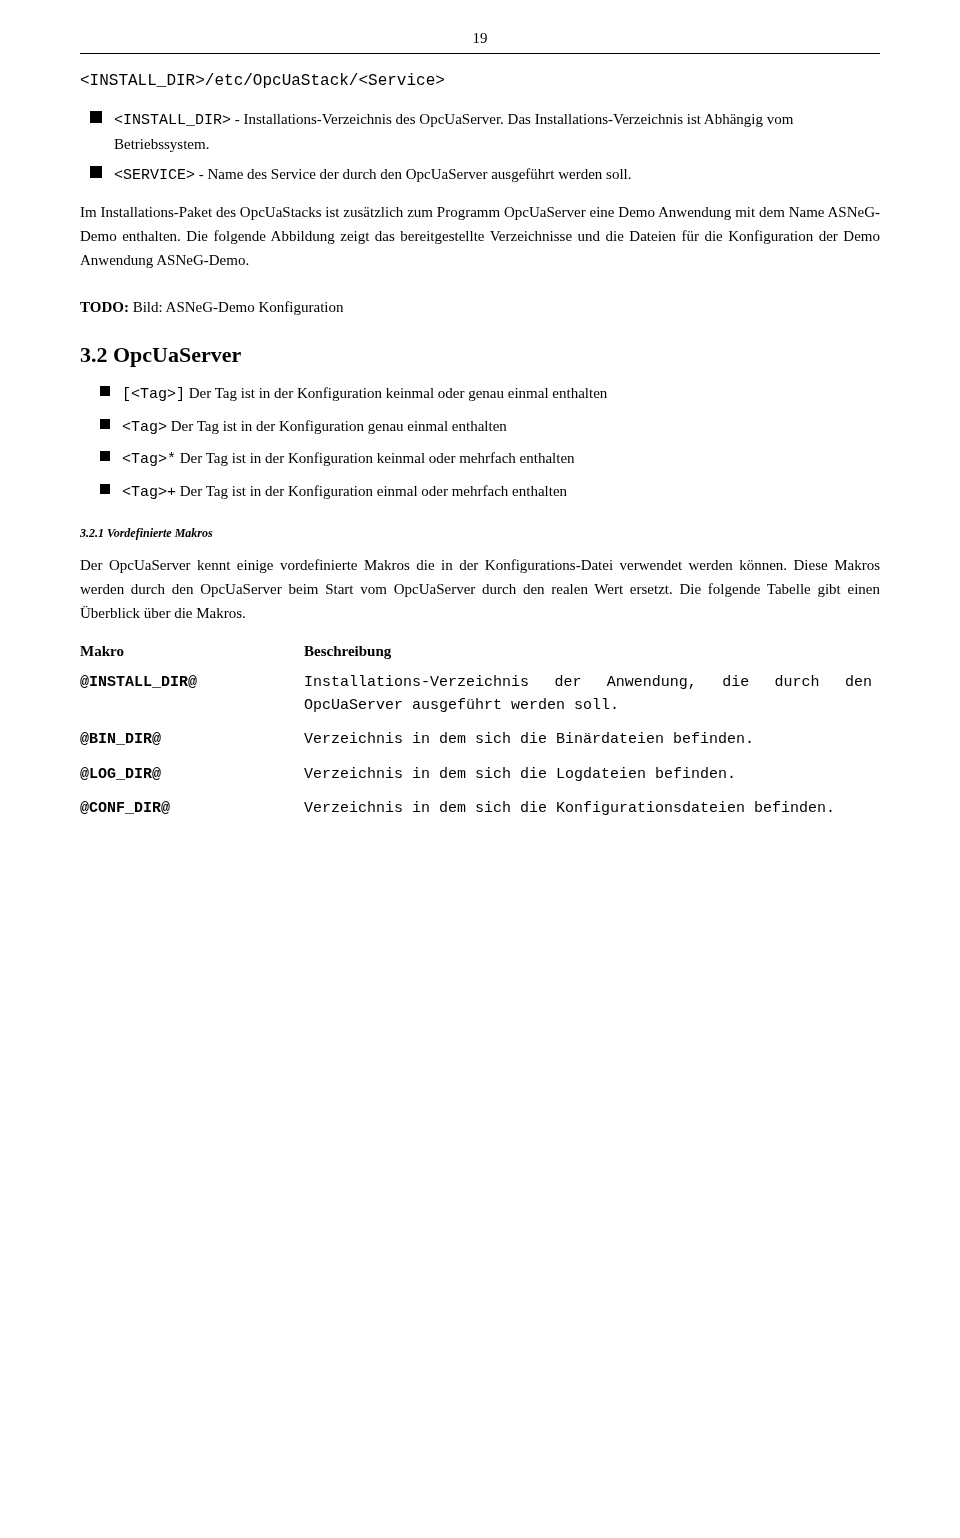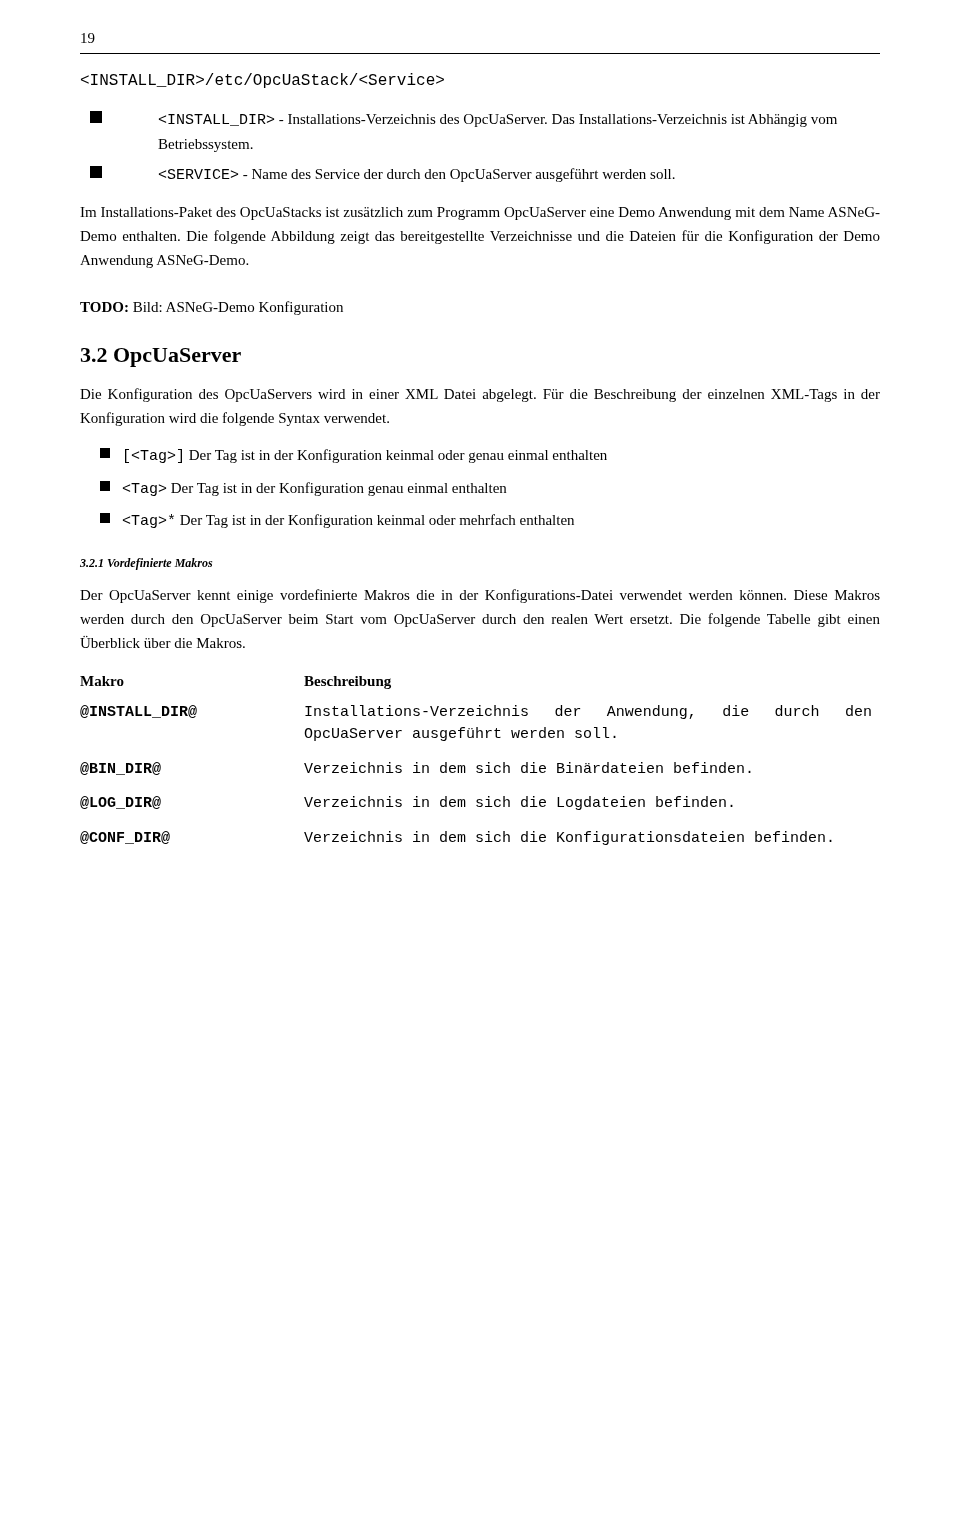--- a/index.html
+++ b/index.html
@@ -15,20 +15,21 @@
       width: 960px;
       min-height: 1538px;
     }
     .page-container {
       width: 960px;
       min-height: 1538px;
       padding: 30px 80px 40px 80px;
       position: relative;
     }
     .page-number {
+      text-align: center;
       font-size: 15px;
       margin-bottom: 10px;
       padding-bottom: 6px;
       border-bottom: 1px solid #000;
     }
     .header-code {
       font-family: "Courier New", Courier, monospace;
       font-size: 16px;
       margin-top: 18px;
       margin-bottom: 18px;
@@ -36,21 +37,20 @@
     .bullet-list {
       list-style: none;
       margin: 0 0 12px 0;
       padding: 0;
     }
     .bullet-list li {
       display: flex;
       align-items: flex-start;
       margin-bottom: 8px;
       padding-left: 10px;
-      gap: 44px;
     }
     .bullet-list li .bullet-icon {
       display: inline-block;
       width: 12px;
       height: 12px;
       min-width: 12px;
       background: #000;
       margin-right: 12px;
       margin-top: 3px;
     }
@@ -166,39 +166,44 @@
   </ul>
 
   <p class="paragraph">Im Installations-Paket des OpcUaStacks  ist zusätzlich zum Programm OpcUaServer eine Demo Anwendung mit dem Name ASNeG-Demo enthalten. Die folgende Abbildung zeigt das bereitgestellte Verzeichnisse und die Dateien für die Konfiguration der Demo Anwendung ASNeG-Demo.</p>
 
   <p class="todo-line">
     <span class="todo-label">TODO:</span><span> Bild: ASNeG-Demo Konfiguration</span>
   </p>
 
   <h2 class="section-heading">3.2   OpcUaServer</h2>
 
-  <p class="paragraph">Die Konfiguration des OpcUaServers wird in einer XML Datei abgelegt. Für die Beschreibung der einzelnen XML-Tags in der Konfiguration wird die folgende Syntax verwendet.</p>
 
   <ul class="indent-bullet-list">
     <li>
       <span class="bullet-icon"></span>
       <span class="bullet-text">
         <code>[&lt;Tag&gt;]</code> Der Tag ist in der Konfiguration keinmal oder genau einmal enthalten
       </span>
     </li>
     <li>
       <span class="bullet-icon"></span>
       <span class="bullet-text">
         <code>&lt;Tag&gt;</code> Der Tag ist in der Konfiguration genau einmal enthalten
       </span>
     </li>
     <li>
       <span class="bullet-icon"></span>
       <span class="bullet-text">
         <code>&lt;Tag&gt;*</code> Der Tag ist in der Konfiguration keinmal oder mehrfach enthalten
+      </span>
+    </li>
+    <li>
+      <span class="bullet-icon"></span>
+      <span class="bullet-text">
+        <code>&lt;Tag&gt;+</code> Der Tag ist in der Konfiguration einmal oder mehrfach enthalten
       </span>
     </li>
   </ul>
 
   <h3 class="subsection-heading">3.2.1   Vordefinierte Makros</h3>
 
   <p class="paragraph">Der OpcUaServer kennt einige vordefinierte Makros die in der Konfigurations-Datei verwendet werden können. Diese Makros werden durch den OpcUaServer beim Start vom OpcUaServer durch den realen Wert ersetzt. Die folgende Tabelle gibt einen Überblick über die Makros.</p>
 
   <table class="macro-table">
     <thead>

